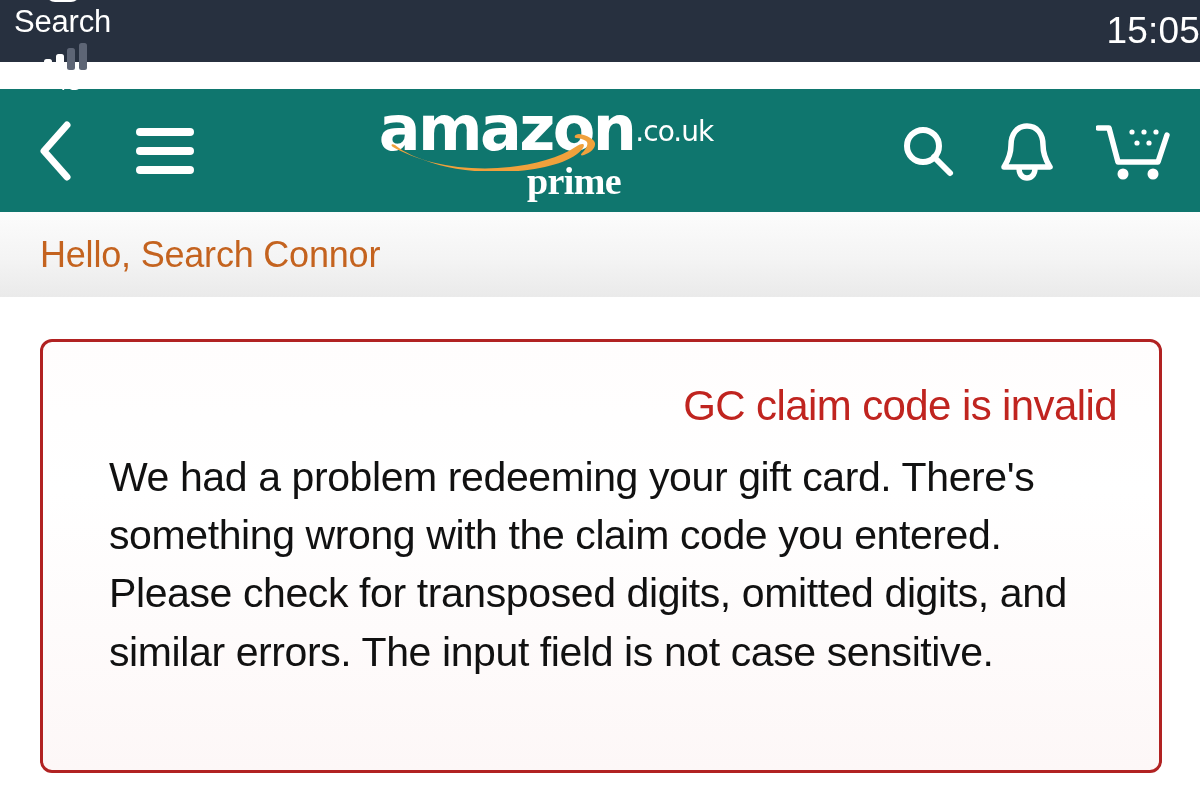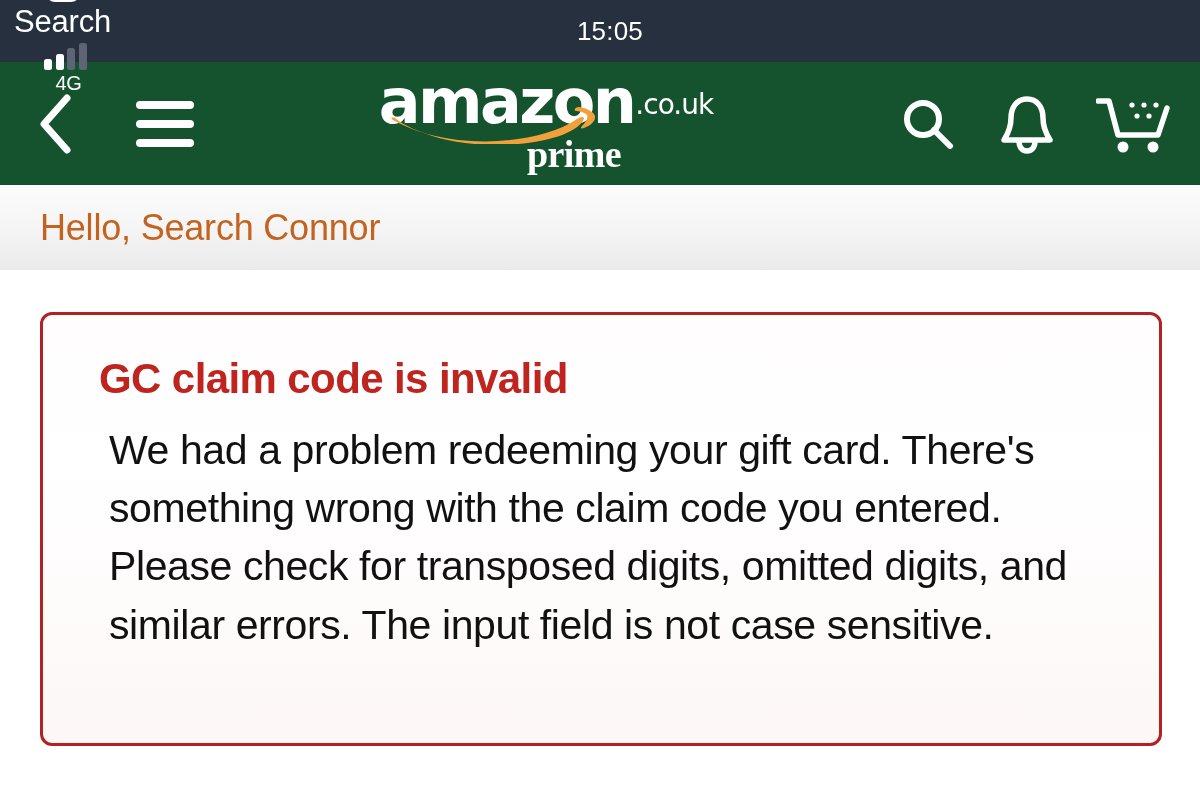--- a/index.html
+++ b/index.html
@@ -66,22 +66,22 @@
   .signal-bars i.b3 { height: 22px; background: #5d6575; }
   .signal-bars i.b4 { height: 27px; background: #5d6575; }
   .carrier-label {
     font-size: 20px;
     margin-left: 12px;
     letter-spacing: -0.3px;
   }
   .status-clock {
     position: absolute;
     left: 0; right: 0;
-    text-align: center;
-    font-size: 26px;
+    text-align: right;
+    font-size: 37px;
     font-weight: 500;
     letter-spacing: 0.2px;
     pointer-events: none;
     margin-left: 20px;
   }
   .status-right {
     margin-left: auto;
     display: flex;
     align-items: center;
     gap: 11px;
@@ -114,25 +114,26 @@
     transform: translateY(-50%);
     width: 4px;
     height: 10px;
     background: #ced2da;
     border-radius: 0 3px 3px 0;
   }
 
   
   .nav-bar {
     height: 123px;
-    background: #14532d;
+    background: #0f766e;
     display: flex;
     align-items: center;
     padding: 0 24px 0 34px;
     box-sizing: border-box;
+    margin-top: 27px;
   }
   .nav-left {
     display: flex;
     align-items: center;
     gap: 56px;
   }
   .hamburger {
     display: flex;
     flex-direction: column;
     gap: 11px;
@@ -226,23 +227,24 @@
     border: 3px solid #b12222;
     border-radius: 12px;
     background: linear-gradient(180deg, #fffdfd 0%, #ffffff 35%, #fdf7f7 100%);
     padding: 40px 42px 44px 50px;
     box-sizing: border-box;
     height: 434px;
   }
   .alert-title {
     color: #c0241f;
     font-size: 42px;
-    font-weight: bold;
+    font-weight: normal;
     letter-spacing: -0.6px;
-    margin: 0 0 18px 6px;
+    margin: 0 0 18px 12px;
+    text-align: right;
   }
   .alert-body {
     color: #111111;
     font-size: 41px;
     line-height: 1.42;
     letter-spacing: -0.4px;
     margin: 16px;
     max-width: 1010px;
   }
 </style>

